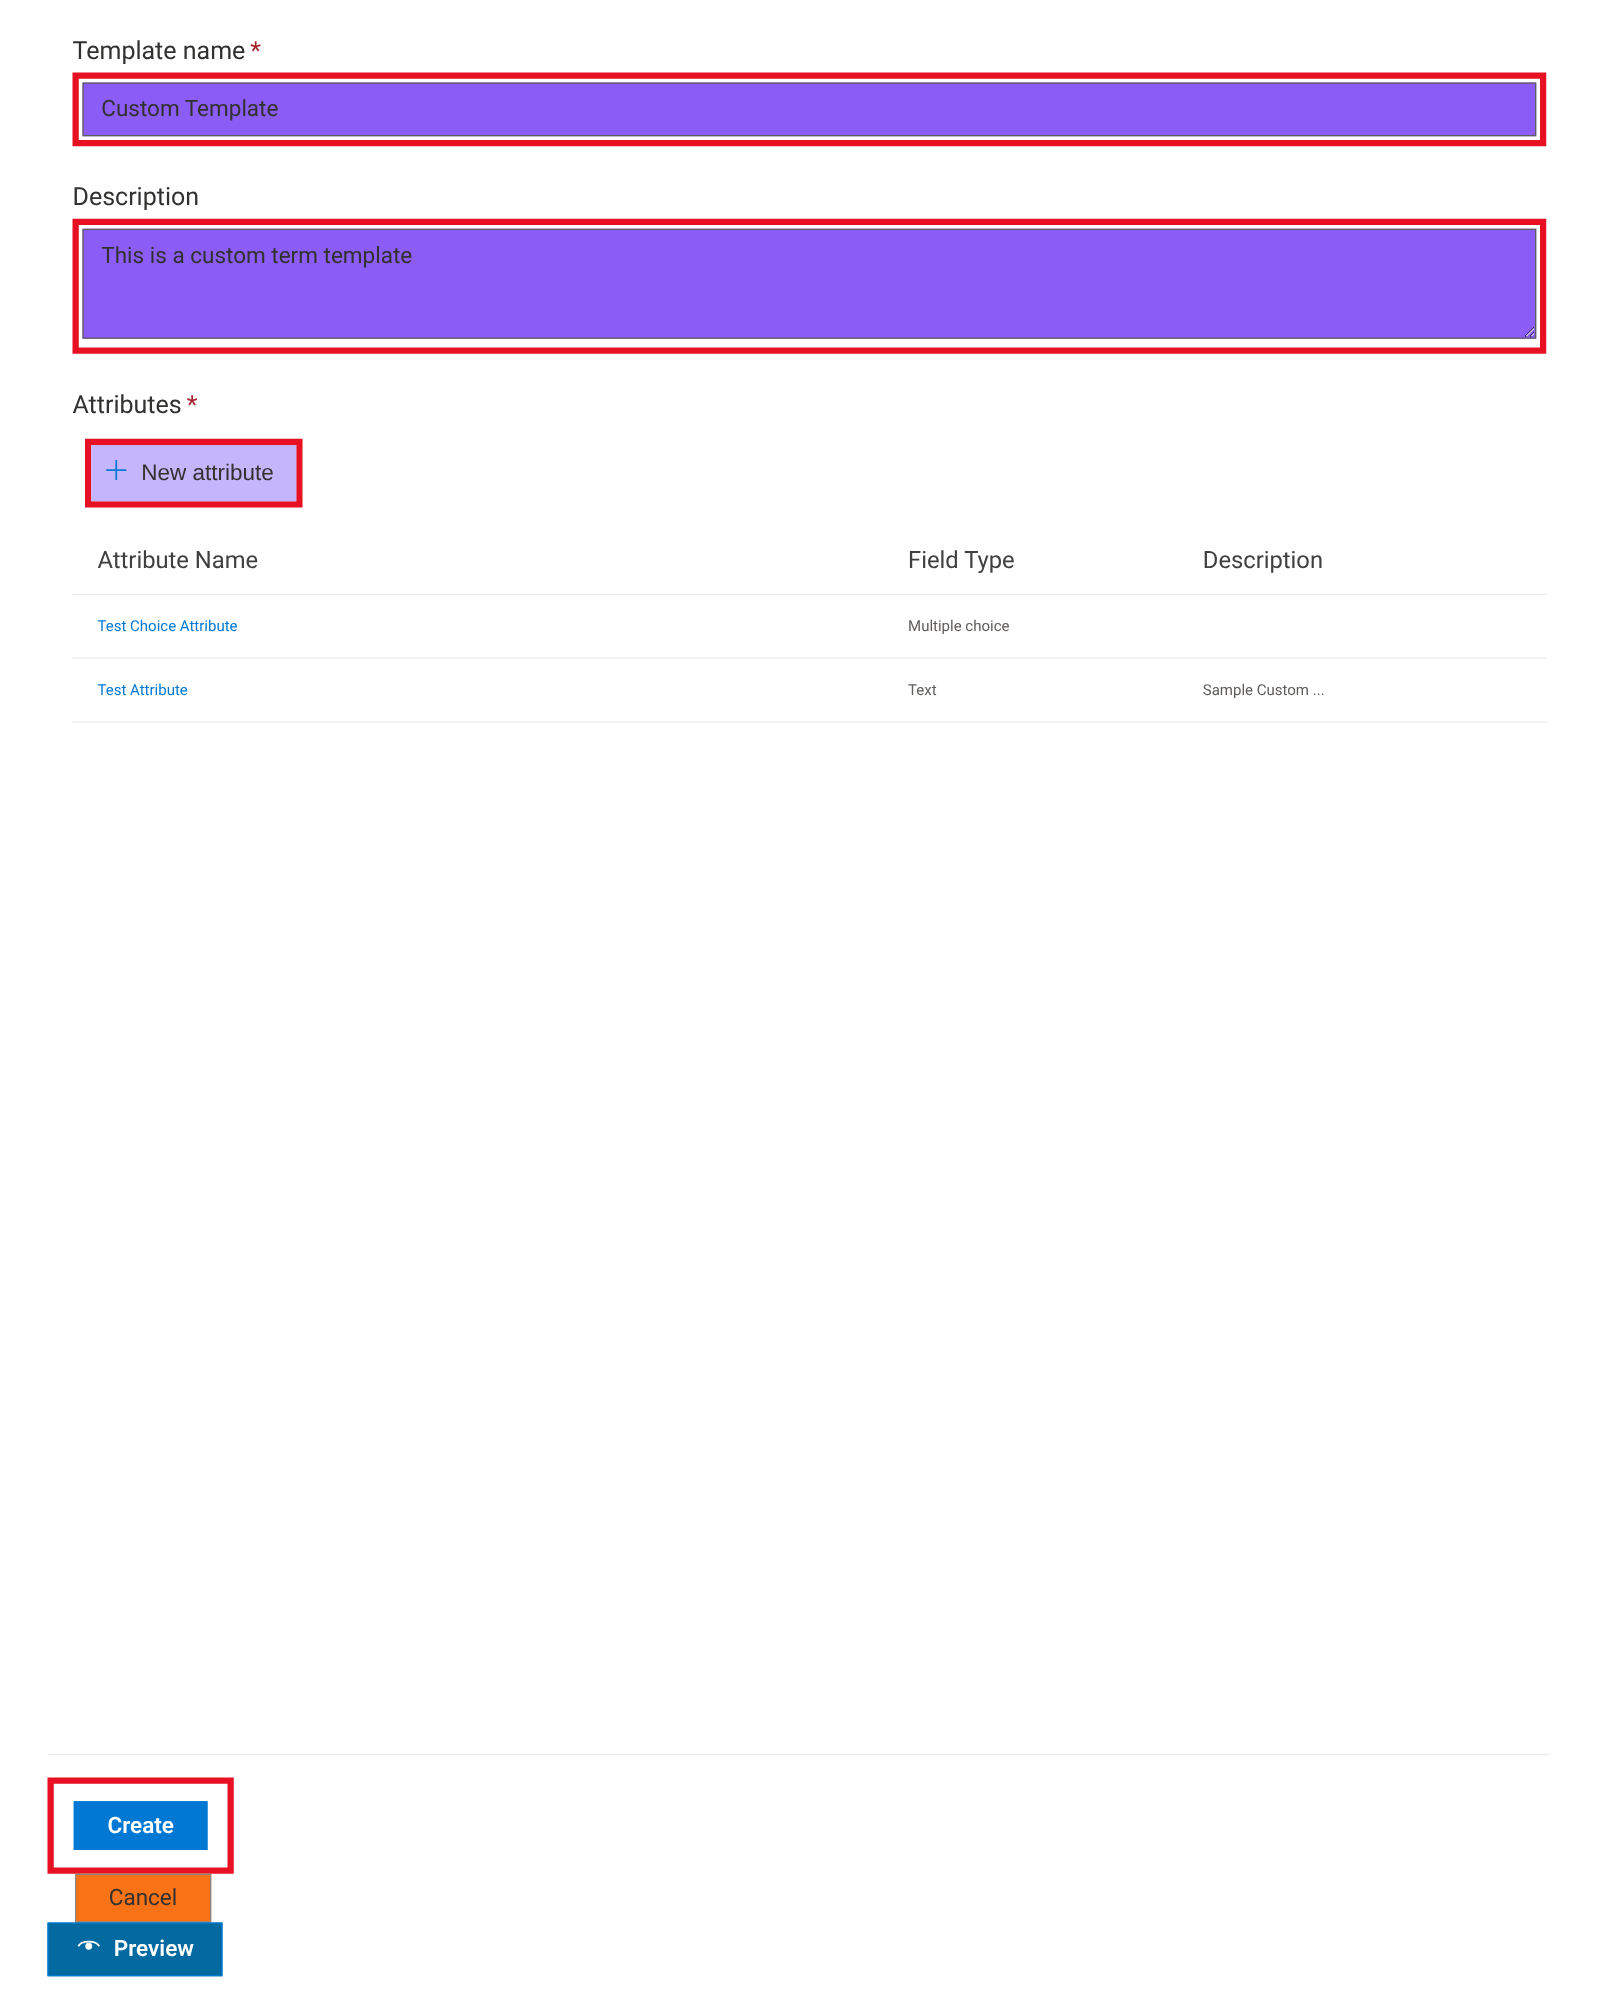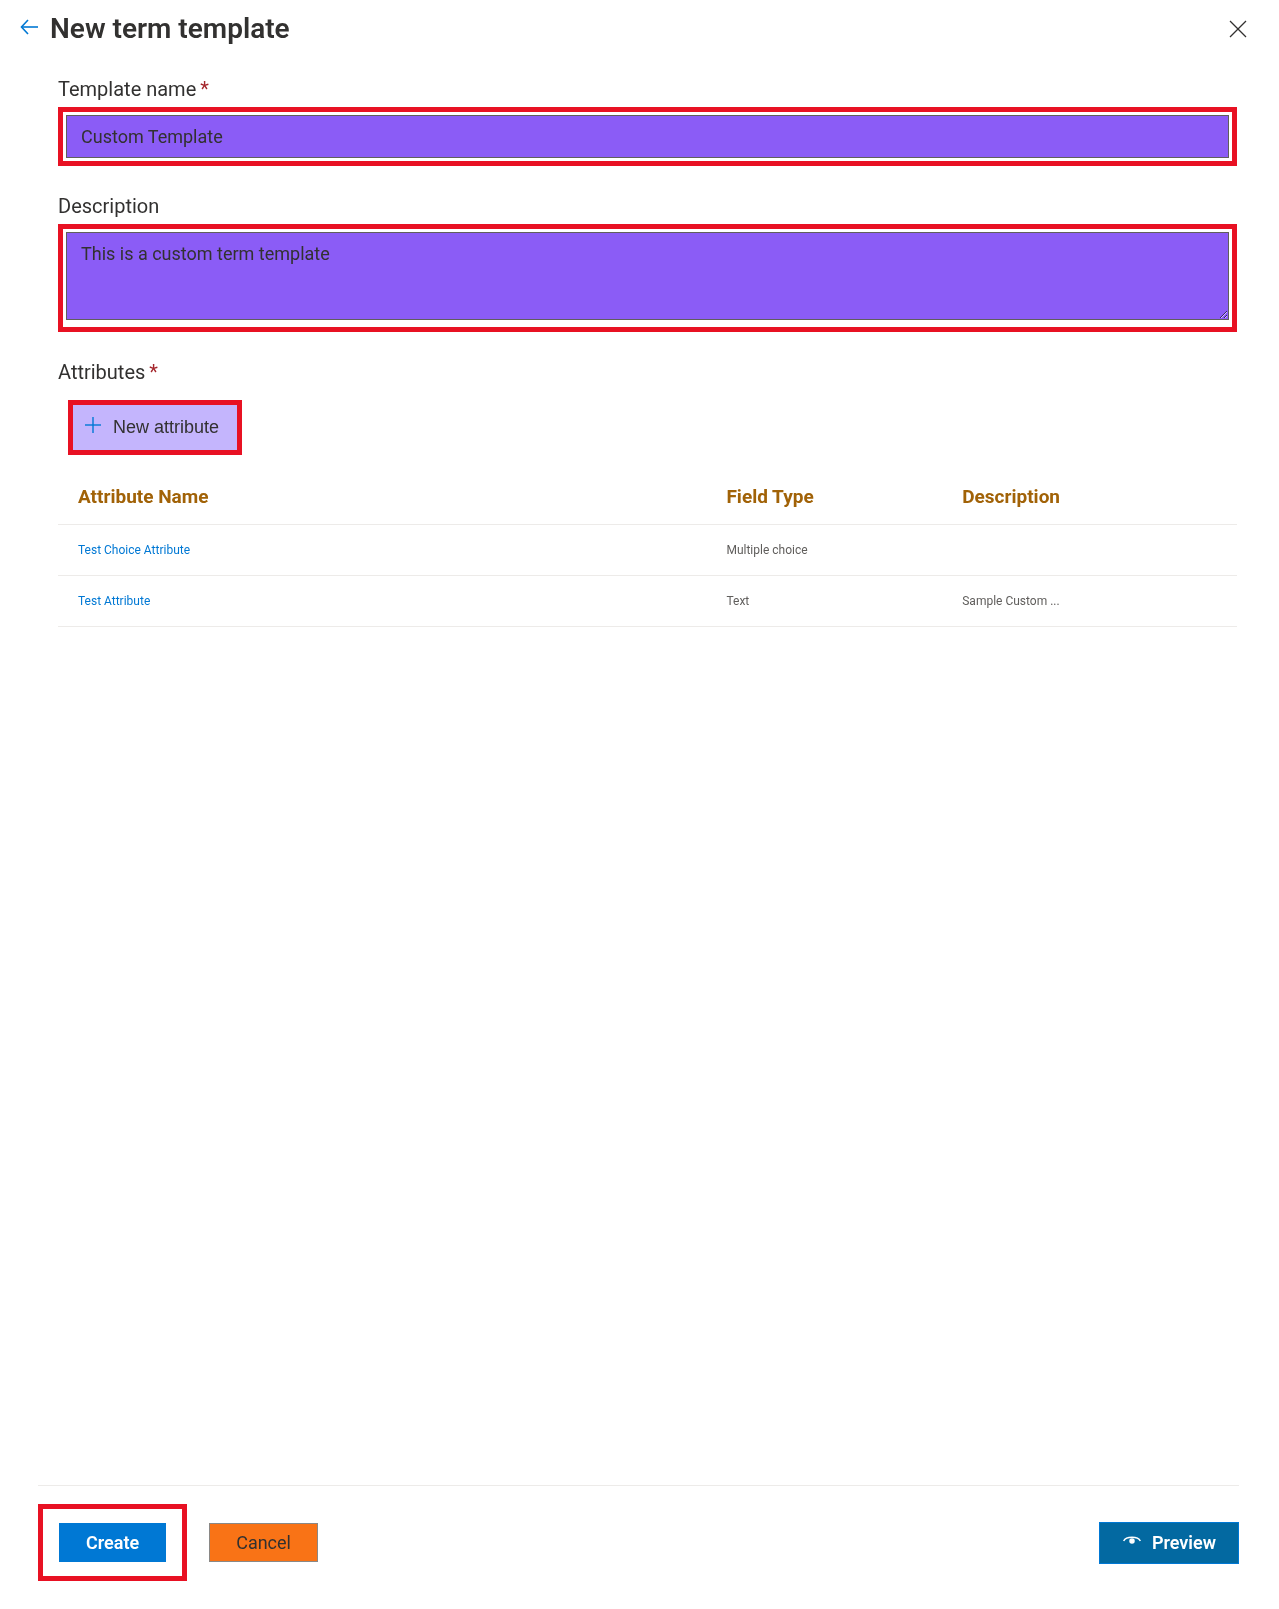--- a/index.html
+++ b/index.html
@@ -93,24 +93,24 @@
   }
   .plus-icon { color: #0078d4; }
   .attr-table {
     width: 100%;
     border-collapse: collapse;
     margin-top: 14px;
   }
   .attr-table thead th {
     text-align: left;
     font-size: 19px;
-    font-weight: 700;
+    font-weight: 400;
     padding: 16px 20px;
     border-bottom: 1px solid #edebe9;
-    color: #a16207;
+    color: #404040;
   }
   .attr-table tbody td {
     font-size: 12px;
     padding: 18px 20px;
     border-bottom: 1px solid #edebe9;
     color: #605e5c;
     white-space: nowrap;
     overflow: hidden;
     text-overflow: ellipsis;
   }
@@ -123,21 +123,22 @@
     left: 0; right: 0; bottom: 28px;
     padding: 0 40px 0 38px;
   }
   .footer-sep {
     border: none;
     border-top: 1px solid #edebe9;
     margin: 0 0 18px 0;
   }
   .footer-row {
     display: flex;
-    align-items: center;
+    align-items: flex-start;
+    flex-direction: column;
   }
   .create-hl {
     border: 5px solid #e81123;
     padding: 14px 16px;
     display: inline-block;
   }
   .btn {
     font-family: inherit;
     font-size: 18px;
     padding: 8px 26px;
@@ -167,39 +168,20 @@
     border-color: #0078d4;
     font-weight: 600;
     padding: 8px 22px;
   }
 </style>
 </head>
 <body>
 
 <div class="panel">
 
-  <div class="header-row">
-    <button class="back-btn" aria-label="Back">
-      <span>
-        <svg width="24" height="24" viewBox="0 0 24 24" fill="none" stroke="#0078d4" stroke-width="1.6">
-          <line x1="4" y1="12" x2="20" y2="12"></line>
-          <polyline points="10,5 3.5,12 10,19"></polyline>
-        </svg>
-      </span>
-    </button>
-    <h1 class="header-title">New term template</h1>
-    <button class="close-btn" aria-label="Close">
-      <span>
-        <svg width="22" height="22" viewBox="0 0 22 22" stroke="#323130" stroke-width="1.3">
-          <line x1="3" y1="3" x2="19" y2="19"></line>
-          <line x1="19" y1="3" x2="3" y2="19"></line>
-        </svg>
-      </span>
-    </button>
-  </div>
 
   <div class="form-area">
 
     <label class="field-label">
       <span>Template name</span><span class="req">*</span>
     </label>
     <div class="hl-red">
       <input type="text" class="text-input" value="Custom Template" style="">
     </div>
 

